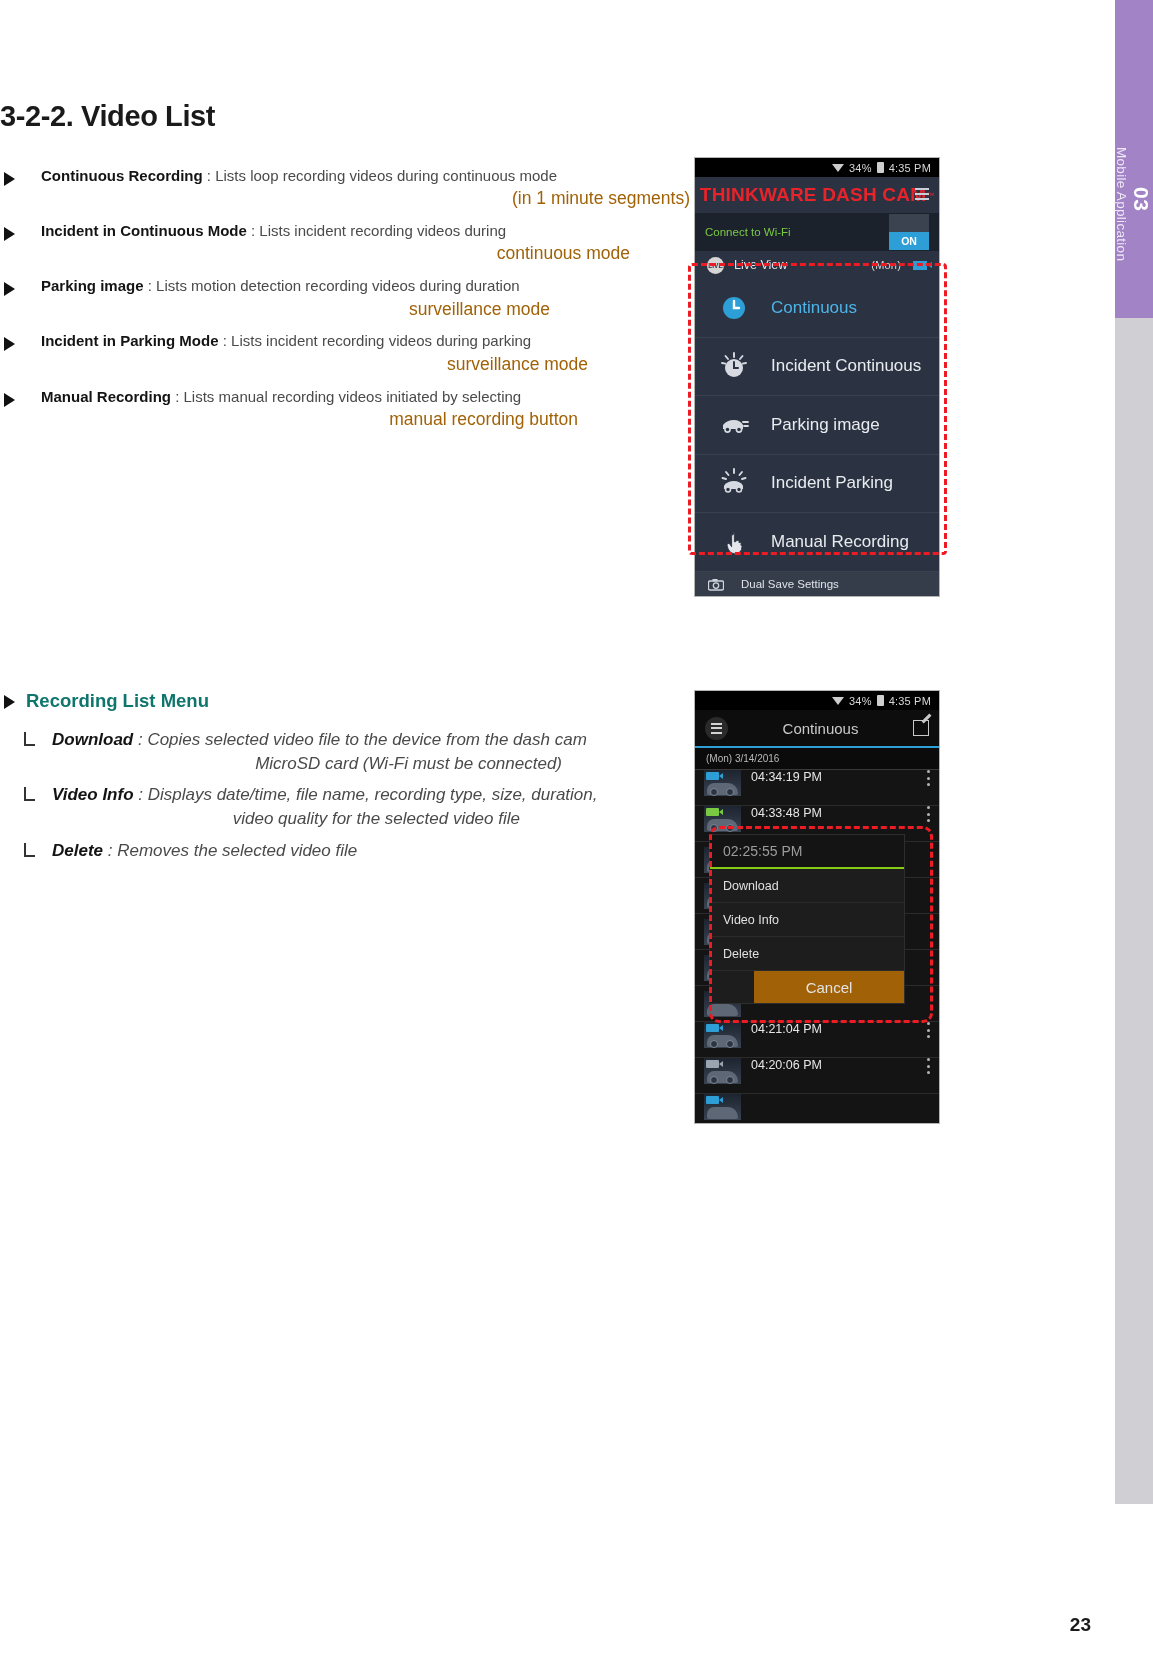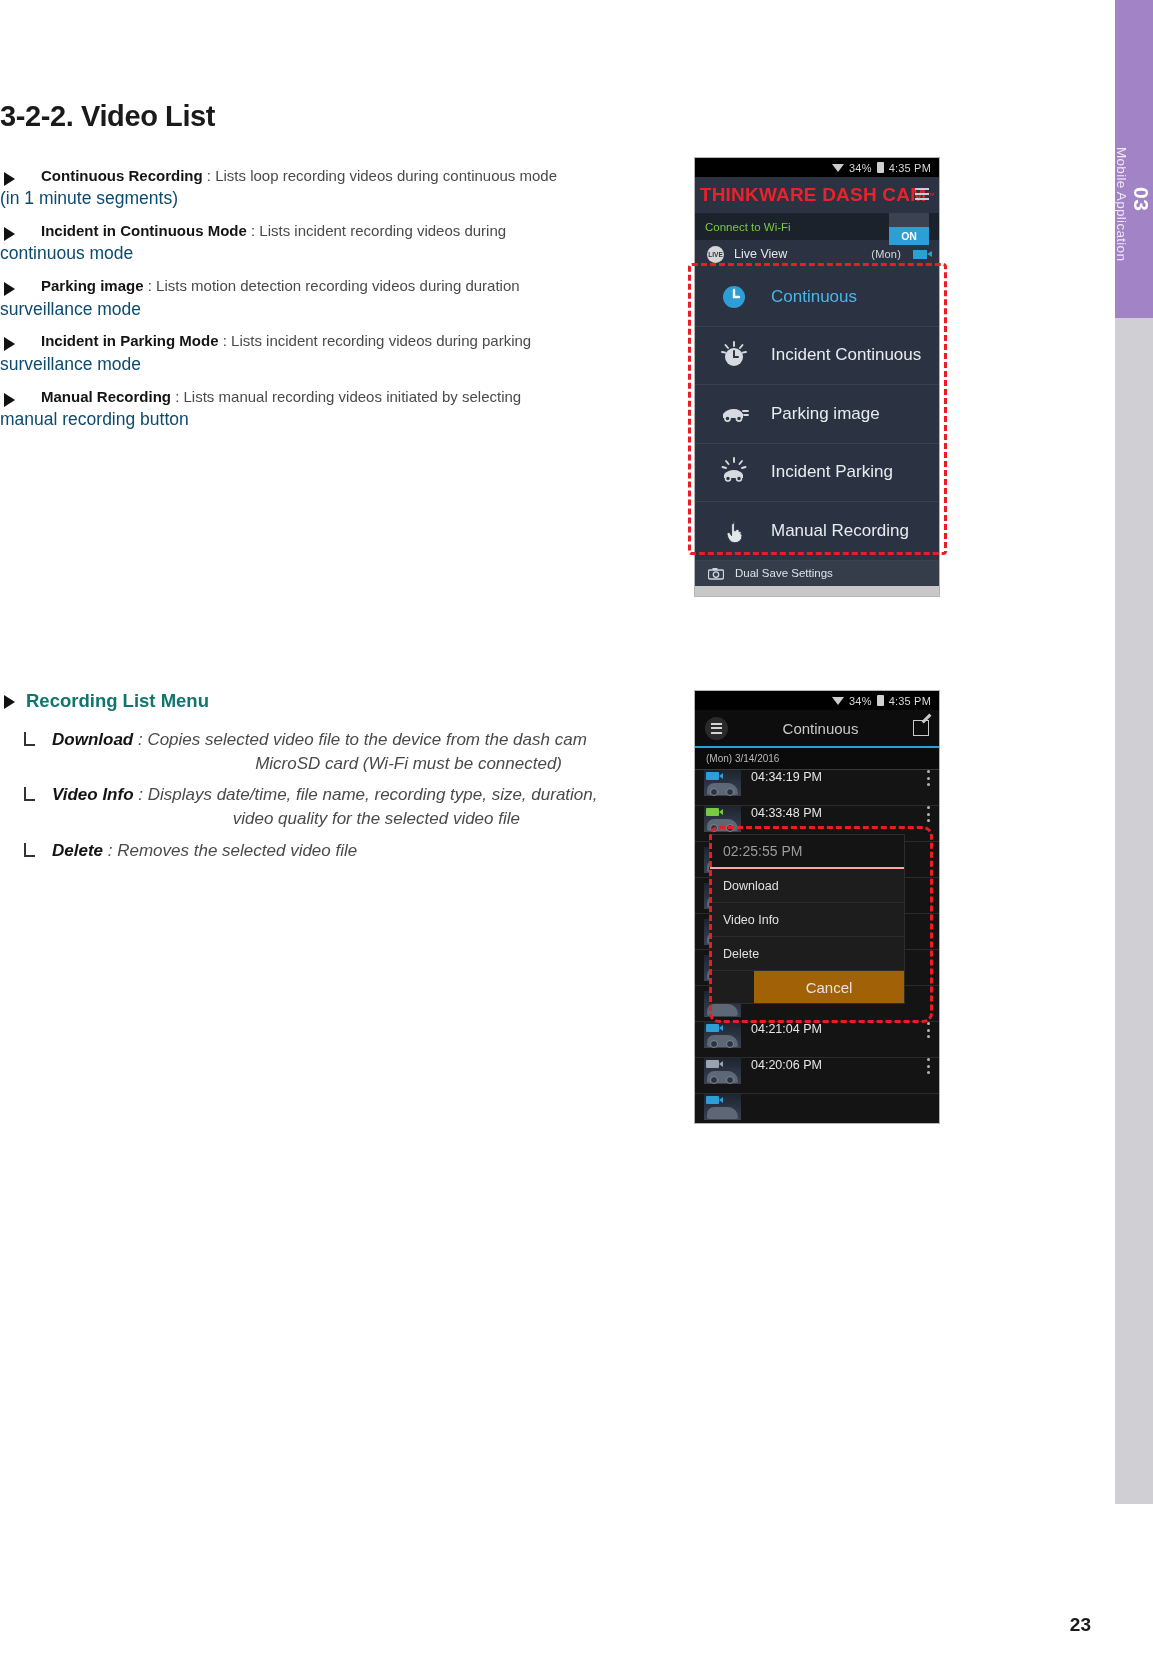--- a/index.html
+++ b/index.html
@@ -100,22 +100,22 @@
   }
   .b-term {
     font-weight: bold;
     color: #141414;
   }
   .b-desc { color: #4a4a4a; }
   .bullet-cont {
     display: block;
     font-size: 17.5px;
     line-height: 1.42;
-    color: #0c4a6e;
-    text-align: left;
+    color: #a16207;
+    text-align: right;
   }
   .first-line-wrap { display: block; text-align: left; }
 
   
   .sub-head {
     position: relative;
     padding-left: 26px;
     font-size: 18.5px;
     font-weight: bold;
     color: #0f766e;
@@ -169,21 +169,21 @@
   }
   .brandtm { color: #e8232a; font-size: 8px; vertical-align: super; }
   .hamburger-right {
     position: absolute; right: 10px; top: 11px;
     width: 14px; height: 12px;
     display: flex; flex-direction: column; justify-content: space-between;
   }
   .hamburger-right i { display:block; height: 2px; background: #c9ced8; }
   .wifirow {
     background: #1c222c;
-    height: 27px;
+    height: 38px;
     display: flex; align-items: center;
     padding: 0 10px;
     justify-content: space-between;
   }
   .wifirow-label { color: #7ac943; font-size: 11.5px; }
   .toggle-wrap { display: flex; align-items: center; flex-direction: column; }
   .toggle-off { width: 40px; height: 18px; background: #3c4350; }
   .toggle-on {
     width: 40px; height: 18px; background: #2e9fd6;
     color: #ffffff; font-size: 10.5px;
@@ -217,21 +217,21 @@
     display: flex; align-items: center;
     padding-left: 24px;
     gap: 22px;
     border-bottom: 1px solid #39414f;
     background: #2b3342;
   }
   .menu-label { font-size: 17px; color: #e9ecef; }
   .menu-label.active { color: #4db4e8; }
   .dual-row {
     background: #353d4b; height: 25px;
-    display: flex; align-items: center; padding: 0 12px; gap: 10px;
+    display: flex; align-items: center; padding: 0 12px; gap: 16px;
   }
   .dual-label { color: #dfe3e8; font-size: 11.5px; }
 
   
   .ico { width: 30px; height: 30px; position: relative; flex: 0 0 30px; }
 
   
   .callout {
     position: absolute;
     border: 3px dashed #ed1c24;
@@ -319,21 +319,21 @@
     position: absolute;
     left: 14px; top: 143px;
     width: 196px;
     background: #1d1d1d;
     border: 1px solid #2e2e2e;
   }
   .ctx-title {
     height: 34px; display: flex; align-items: center;
     padding-left: 13px;
     color: #9c9c9c; font-size: 14px;
-    border-bottom: 2px solid #fca5a5;
+    border-bottom: 2px solid #84cc16;
     background: #141414;
   }
   .ctx-item {
     height: 34px; display: flex; align-items: center;
     padding-left: 13px;
     color: #e0e0e0; font-size: 12.5px;
     border-bottom: 1px solid #2b2b2b;
     background: #1d1d1d;
   }
   .ctx-cancel {

